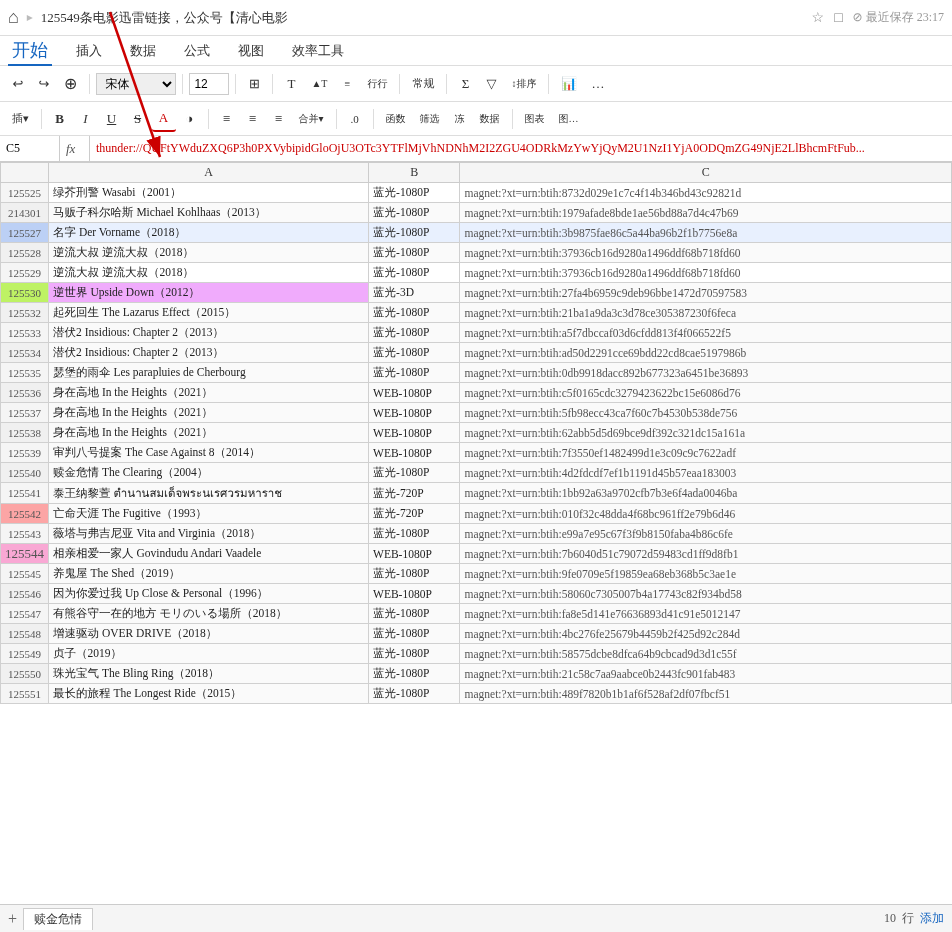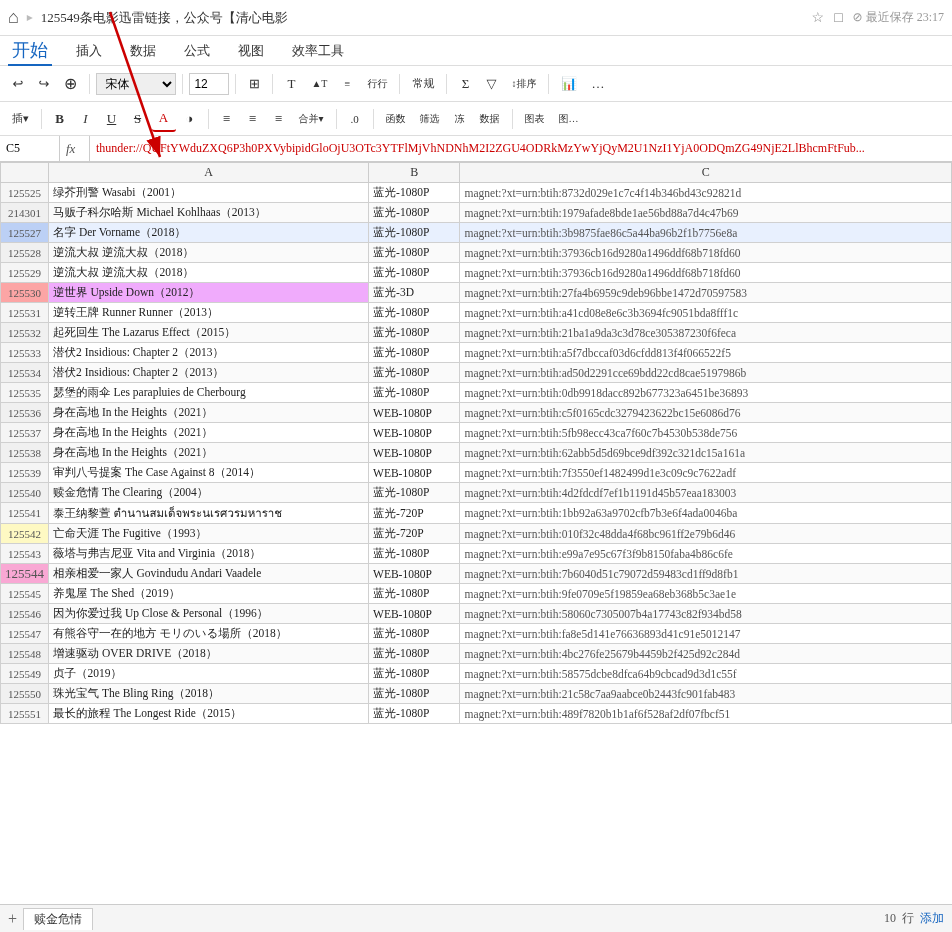--- a/index.html
+++ b/index.html
@@ -188,30 +188,24 @@
             <td style="min-width: 80px; border: 1px solid rgb(208, 208, 208); padding: 1px 4px; white-space: nowrap; font-size: 11.5px; background-color: rgb(250, 250, 250);">蓝光-1080P</td>
             <td style="min-width: 430px; border: 1px solid rgb(208, 208, 208); padding: 1px 4px; white-space: nowrap; font-size: 11.5px; color: rgb(85, 85, 85); overflow: hidden; max-width: 430px; background-color: rgb(250, 250, 250);">magnet:?xt=urn:btih:37936cb16d9280a1496ddf68b718fd60</td>
           </tr>
           <tr>
             <td style="background: rgb(245, 245, 245); text-align: center; color: rgb(85, 85, 85); font-size: 11px; min-width: 42px; border: 1px solid rgb(208, 208, 208); padding: 1px 4px;">125529</td>
             <td style="min-width: 280px; border: 1px solid rgb(208, 208, 208); padding: 1px 4px; white-space: nowrap; font-size: 11.5px;">逆流大叔 逆流大叔（2018）</td>
             <td style="min-width: 80px; border: 1px solid rgb(208, 208, 208); padding: 1px 4px; white-space: nowrap; font-size: 11.5px;">蓝光-1080P</td>
             <td style="min-width: 430px; border: 1px solid rgb(208, 208, 208); padding: 1px 4px; white-space: nowrap; font-size: 11.5px; color: rgb(85, 85, 85); overflow: hidden; max-width: 430px;">magnet:?xt=urn:btih:37936cb16d9280a1496ddf68b718fd60</td>
           </tr>
           <tr>
-            <td style="background: #fca5a5; text-align: center; color: rgb(85, 85, 85); font-size: 11px; min-width: 42px; border: 1px solid rgb(208, 208, 208); padding: 1px 4px;">125530</td>
+            <td style="background: #bef264; text-align: center; color: rgb(85, 85, 85); font-size: 11px; min-width: 42px; border: 1px solid rgb(208, 208, 208); padding: 1px 4px;">125530</td>
             <td style="min-width: 280px; border: 1px solid rgb(208, 208, 208); padding: 1px 4px; white-space: nowrap; font-size: 11.5px; background-color: #f0abfc;">逆世界 Upside Down（2012）</td>
             <td style="min-width: 80px; border: 1px solid rgb(208, 208, 208); padding: 1px 4px; white-space: nowrap; font-size: 11.5px; background-color: rgb(250, 250, 250);">蓝光-3D</td>
             <td style="min-width: 430px; border: 1px solid rgb(208, 208, 208); padding: 1px 4px; white-space: nowrap; font-size: 11.5px; color: rgb(85, 85, 85); overflow: hidden; max-width: 430px; background-color: rgb(250, 250, 250);">magnet:?xt=urn:btih:27fa4b6959c9deb96bbe1472d70597583</td>
-          </tr>
-          <tr>
-            <td style="background: rgb(245, 245, 245); text-align: center; color: rgb(85, 85, 85); font-size: 11px; min-width: 42px; border: 1px solid rgb(208, 208, 208); padding: 1px 4px;">125531</td>
-            <td style="min-width: 280px; border: 1px solid rgb(208, 208, 208); padding: 1px 4px; white-space: nowrap; font-size: 11.5px;">逆转王牌 Runner Runner（2013）</td>
-            <td style="min-width: 80px; border: 1px solid rgb(208, 208, 208); padding: 1px 4px; white-space: nowrap; font-size: 11.5px;">蓝光-1080P</td>
-            <td style="min-width: 430px; border: 1px solid rgb(208, 208, 208); padding: 1px 4px; white-space: nowrap; font-size: 11.5px; color: rgb(85, 85, 85); overflow: hidden; max-width: 430px;">magnet:?xt=urn:btih:a41cd08e8e6c3b3694fc9051bda8fff1c</td>
           </tr>
           <tr>
             <td style="background: rgb(240, 240, 240); text-align: center; color: rgb(85, 85, 85); font-size: 11px; min-width: 42px; border: 1px solid rgb(208, 208, 208); padding: 1px 4px;">125532</td>
             <td style="min-width: 280px; border: 1px solid rgb(208, 208, 208); padding: 1px 4px; white-space: nowrap; font-size: 11.5px; background-color: rgb(250, 250, 250);">起死回生 The Lazarus Effect（2015）</td>
             <td style="min-width: 80px; border: 1px solid rgb(208, 208, 208); padding: 1px 4px; white-space: nowrap; font-size: 11.5px; background-color: rgb(250, 250, 250);">蓝光-1080P</td>
             <td style="min-width: 430px; border: 1px solid rgb(208, 208, 208); padding: 1px 4px; white-space: nowrap; font-size: 11.5px; color: rgb(85, 85, 85); overflow: hidden; max-width: 430px; background-color: rgb(250, 250, 250);">magnet:?xt=urn:btih:21ba1a9da3c3d78ce305387230f6feca</td>
           </tr>
           <tr>
             <td style="background: rgb(245, 245, 245); text-align: center; color: rgb(85, 85, 85); font-size: 11px; min-width: 42px; border: 1px solid rgb(208, 208, 208); padding: 1px 4px;">125533</td>
             <td style="min-width: 280px; border: 1px solid rgb(208, 208, 208); padding: 1px 4px; white-space: nowrap; font-size: 11.5px;">潜伏2 Insidious: Chapter 2（2013）</td>
@@ -260,21 +254,21 @@
             <td style="min-width: 80px; border: 1px solid rgb(208, 208, 208); padding: 1px 4px; white-space: nowrap; font-size: 11.5px; background-color: rgb(250, 250, 250);">蓝光-1080P</td>
             <td style="min-width: 430px; border: 1px solid rgb(208, 208, 208); padding: 1px 4px; white-space: nowrap; font-size: 11.5px; color: rgb(85, 85, 85); overflow: hidden; max-width: 430px; background-color: rgb(250, 250, 250);">magnet:?xt=urn:btih:4d2fdcdf7ef1b1191d45b57eaa183003</td>
           </tr>
           <tr>
             <td style="background: rgb(245, 245, 245); text-align: center; color: rgb(85, 85, 85); font-size: 11px; min-width: 42px; border: 1px solid rgb(208, 208, 208); padding: 1px 4px;">125541</td>
             <td style="min-width: 280px; border: 1px solid rgb(208, 208, 208); padding: 1px 4px; white-space: nowrap; font-size: 11.5px;">泰王纳黎萱 ตำนานสมเด็จพระนเรศวรมหาราช</td>
             <td style="min-width: 80px; border: 1px solid rgb(208, 208, 208); padding: 1px 4px; white-space: nowrap; font-size: 11.5px;">蓝光-720P</td>
             <td style="min-width: 430px; border: 1px solid rgb(208, 208, 208); padding: 1px 4px; white-space: nowrap; font-size: 11.5px; color: rgb(85, 85, 85); overflow: hidden; max-width: 430px;">magnet:?xt=urn:btih:1bb92a63a9702cfb7b3e6f4ada0046ba</td>
           </tr>
           <tr>
-            <td style="background: #fef9c3; text-align: center; color: rgb(85, 85, 85); font-size: 11px; min-width: 42px; border: 1px solid rgb(208, 208, 208); padding: 1px 4px;">125542</td>
+            <td style="background: #fca5a5; text-align: center; color: rgb(85, 85, 85); font-size: 11px; min-width: 42px; border: 1px solid rgb(208, 208, 208); padding: 1px 4px;">125542</td>
             <td style="min-width: 280px; border: 1px solid rgb(208, 208, 208); padding: 1px 4px; white-space: nowrap; font-size: 11.5px; background-color: rgb(250, 250, 250);">亡命天涯 The Fugitive（1993）</td>
             <td style="min-width: 80px; border: 1px solid rgb(208, 208, 208); padding: 1px 4px; white-space: nowrap; font-size: 11.5px; background-color: rgb(250, 250, 250);">蓝光-720P</td>
             <td style="min-width: 430px; border: 1px solid rgb(208, 208, 208); padding: 1px 4px; white-space: nowrap; font-size: 11.5px; color: rgb(85, 85, 85); overflow: hidden; max-width: 430px; background-color: rgb(250, 250, 250);">magnet:?xt=urn:btih:010f32c48dda4f68bc961ff2e79b6d46</td>
           </tr>
           <tr>
             <td style="background: rgb(245, 245, 245); text-align: center; color: rgb(85, 85, 85); font-size: 11px; min-width: 42px; border: 1px solid rgb(208, 208, 208); padding: 1px 4px;">125543</td>
             <td style="min-width: 280px; border: 1px solid rgb(208, 208, 208); padding: 1px 4px; white-space: nowrap; font-size: 11.5px;">薇塔与弗吉尼亚 Vita and Virginia（2018）</td>
             <td style="min-width: 80px; border: 1px solid rgb(208, 208, 208); padding: 1px 4px; white-space: nowrap; font-size: 11.5px;">蓝光-1080P</td>
             <td style="min-width: 430px; border: 1px solid rgb(208, 208, 208); padding: 1px 4px; white-space: nowrap; font-size: 11.5px; color: rgb(85, 85, 85); overflow: hidden; max-width: 430px;">magnet:?xt=urn:btih:e99a7e95c67f3f9b8150faba4b86c6fe</td>
           </tr>

